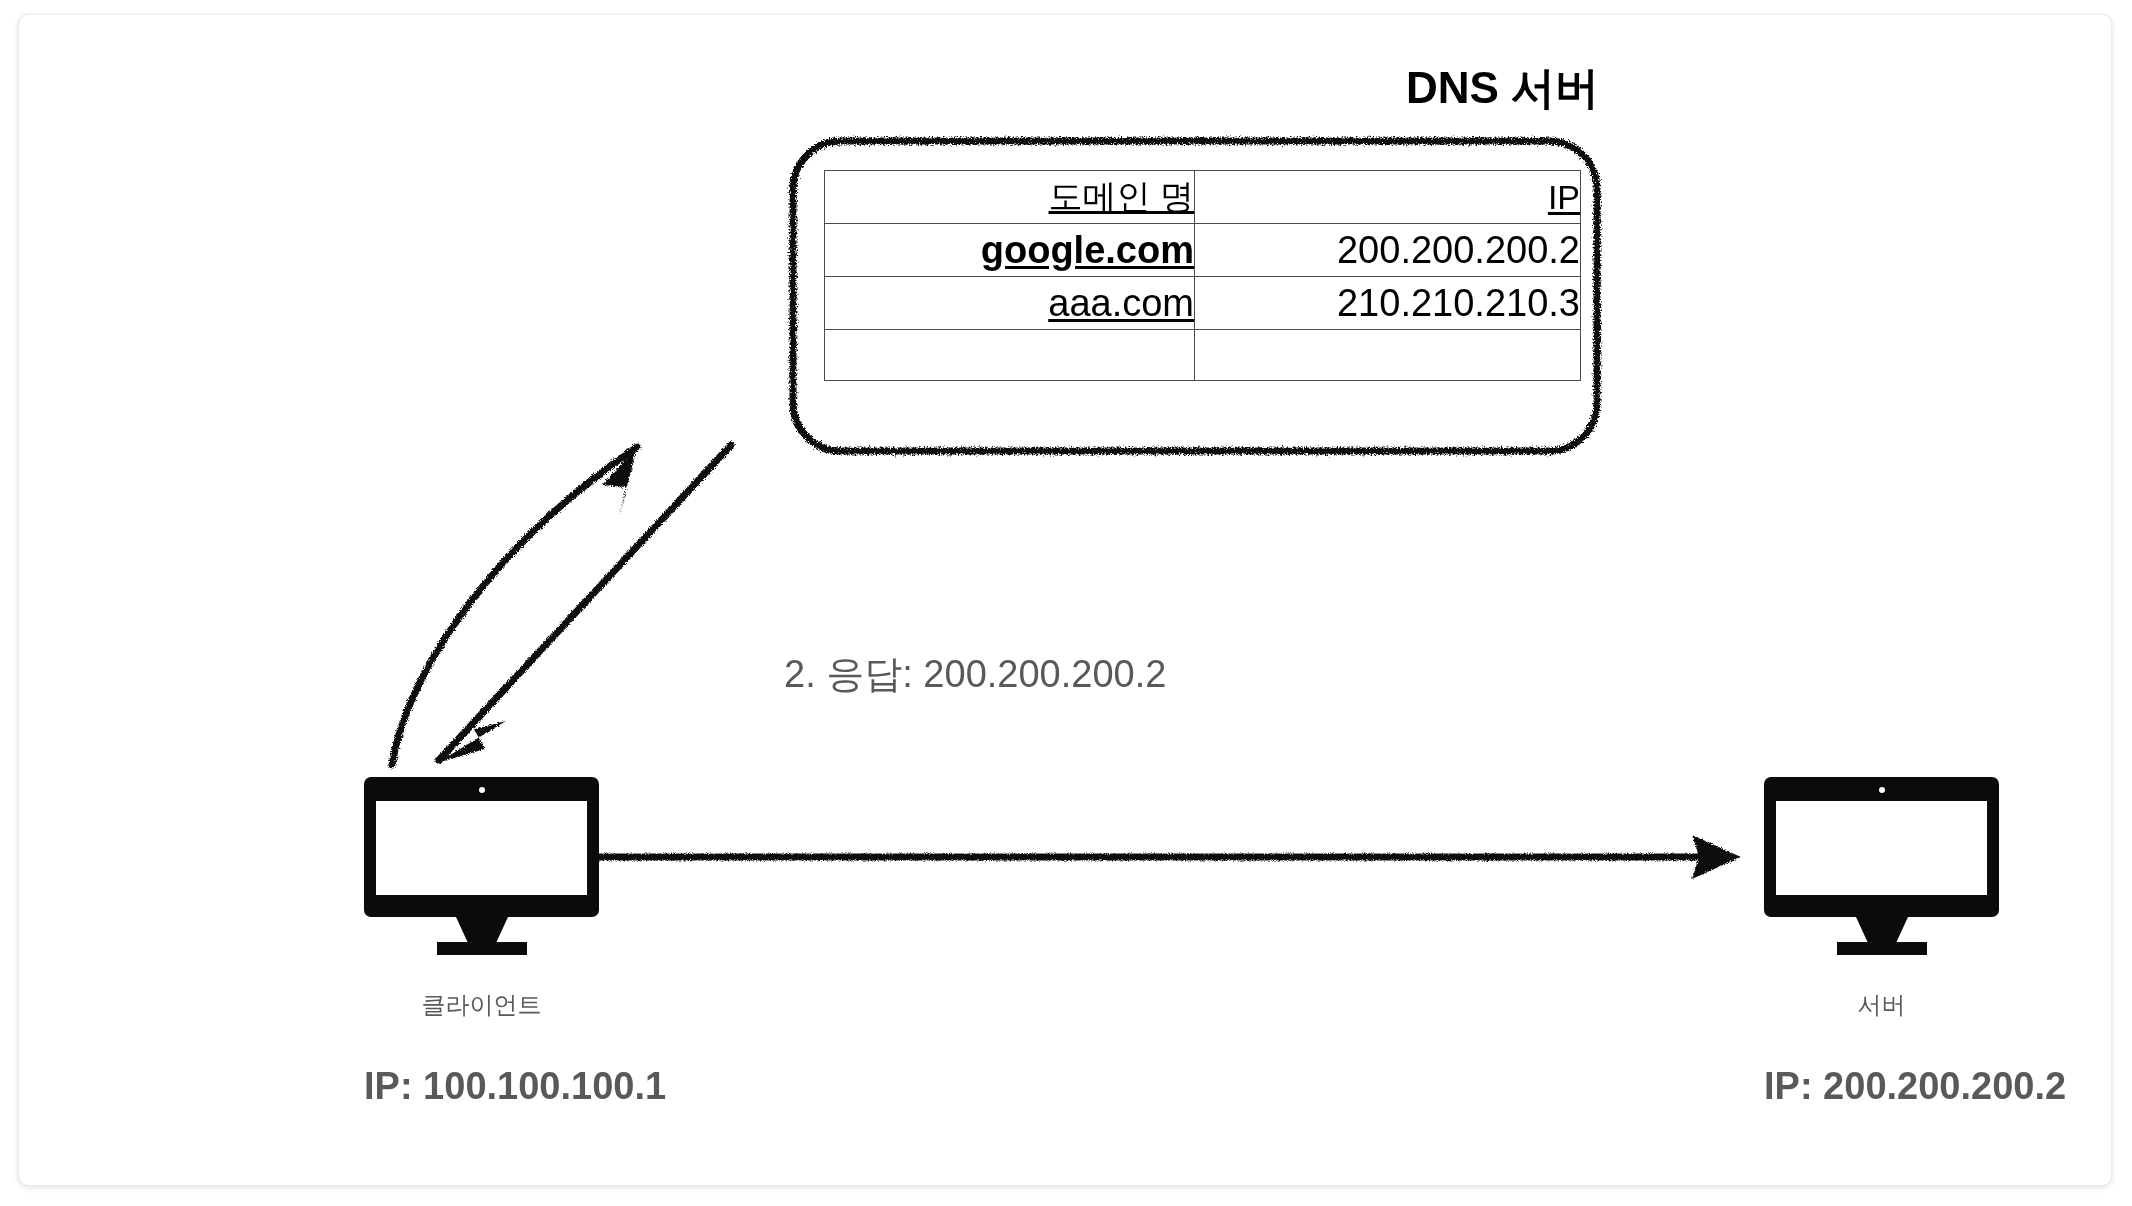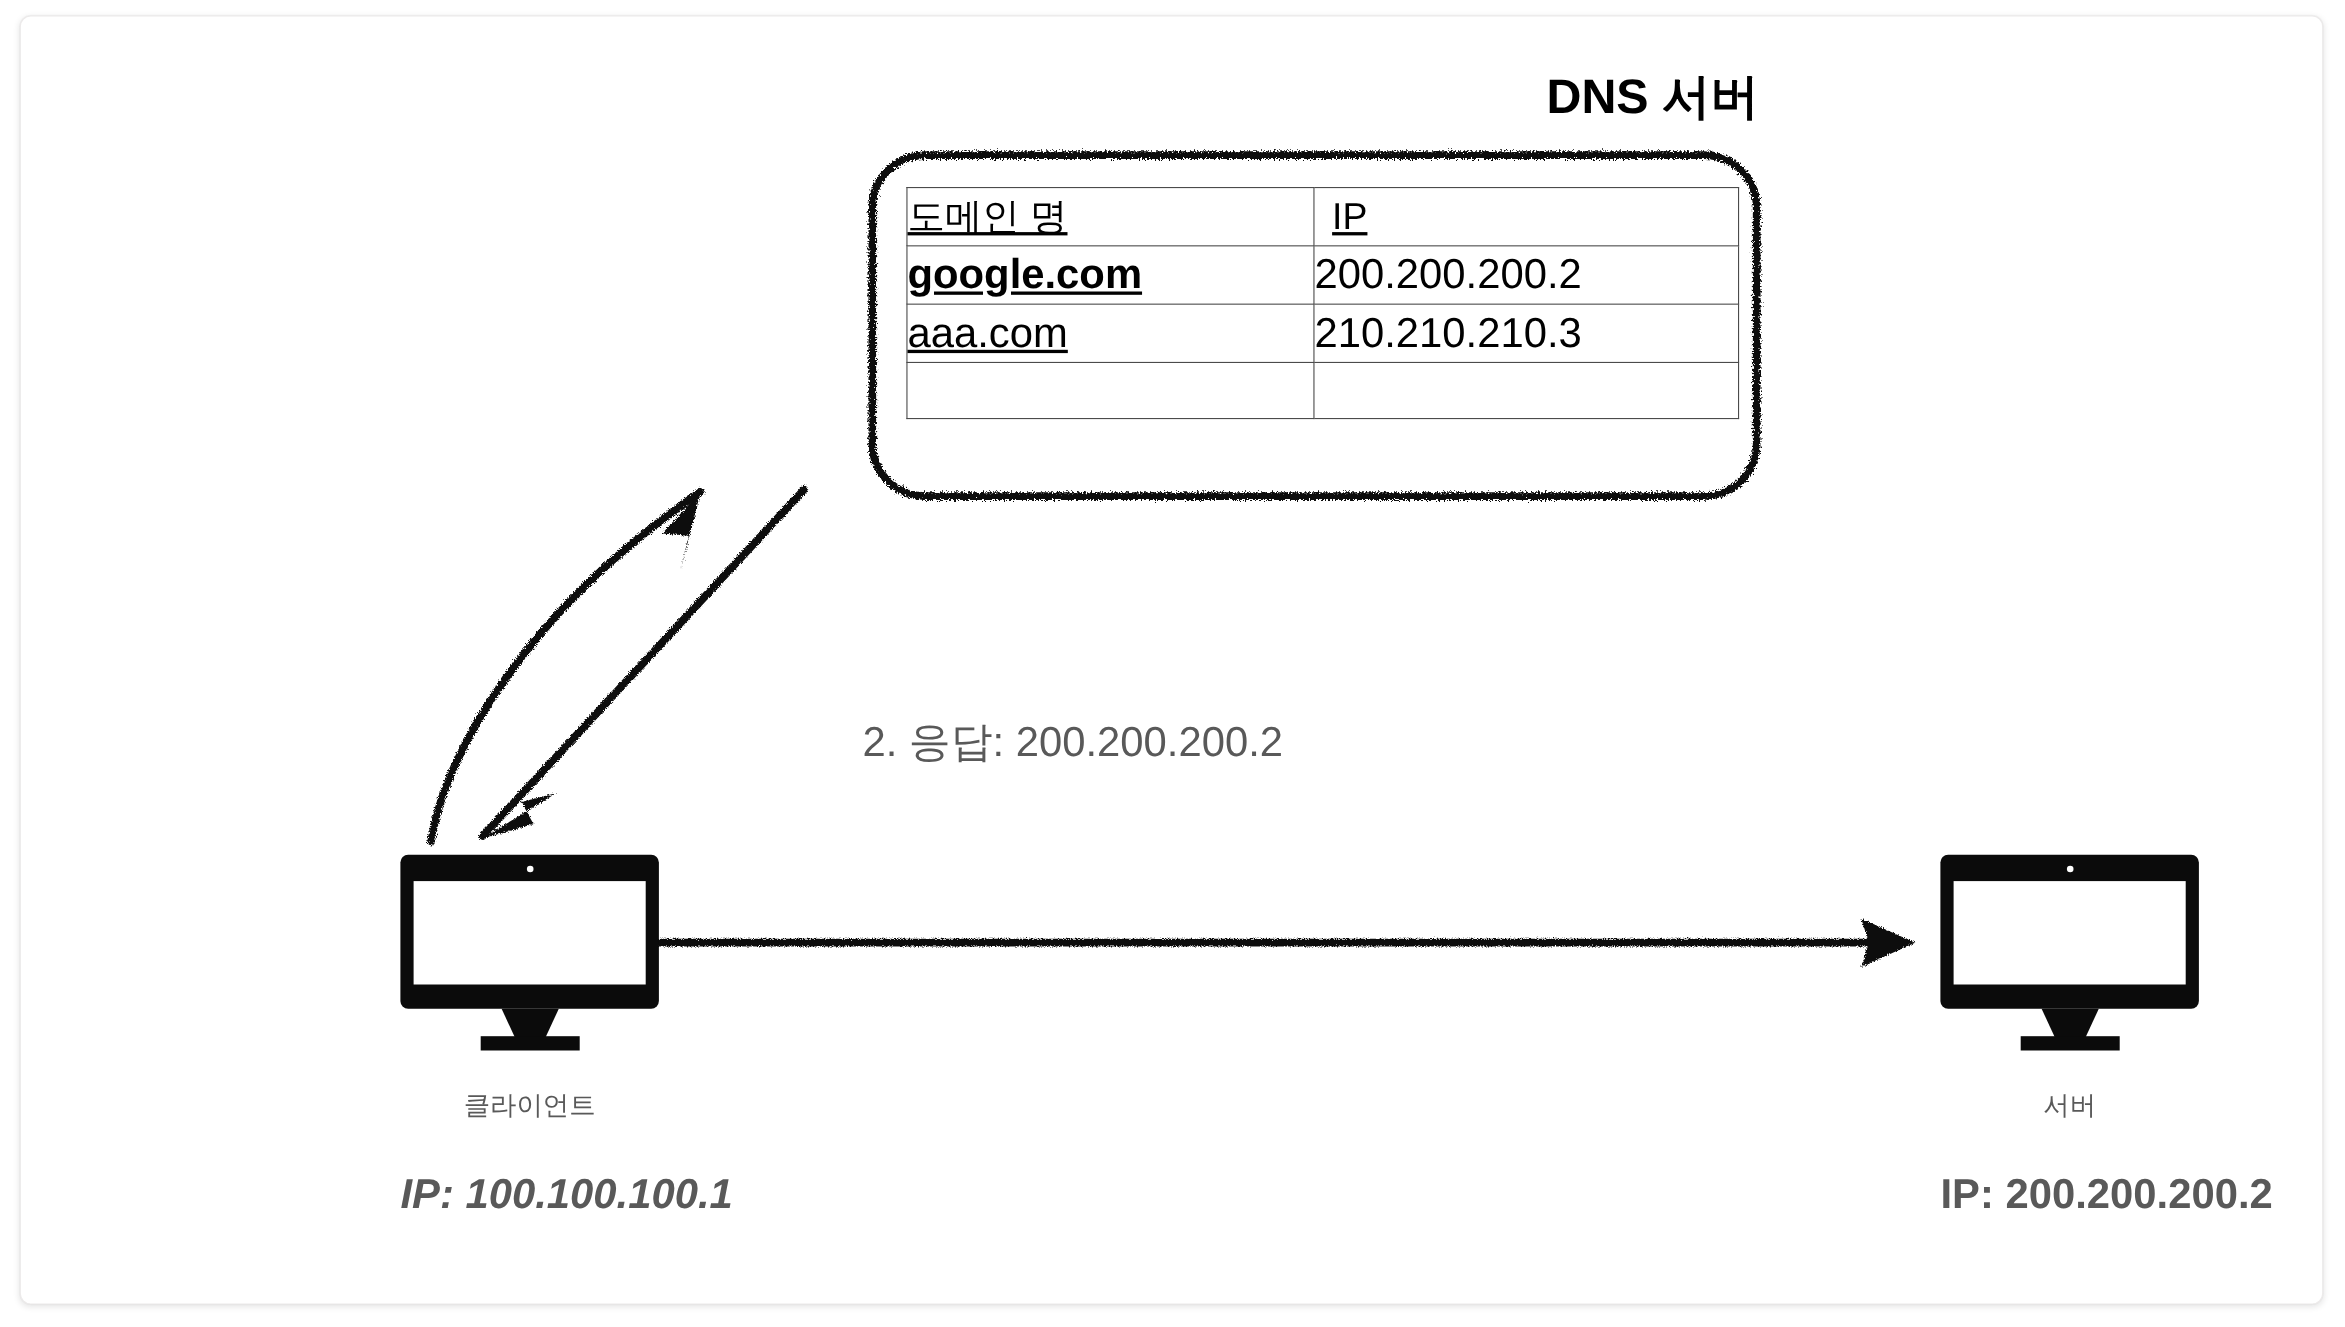--- a/index.html
+++ b/index.html
@@ -69,21 +69,21 @@
     position: absolute;
     left: 805px;
     top: 155px;
     width: 738px;
     border-collapse: collapse;
     table-layout: fixed;
     background: transparent;
   }
   #dns-table td, #dns-table th {
     border: 1.6px solid #4b4b4b;
-    text-align: left;
+    text-align: right;
     vertical-align: middle;
     font-weight: 400;
     color: #000000;
     padding: 0;
   }
   #dns-table .col-domain { width: 369px; }
   #dns-table .col-ip { width: 369px; padding-left: 16px; }
   #dns-table .r-head td { height: 52px; font-size: 34px; }
   #dns-table .r-body td { height: 52px; font-size: 38px; }
   #dns-table .r-empty td { height: 50px; }
@@ -164,21 +164,21 @@
     width: 100%;
     text-align: center;
     font-size: 38px;
     font-weight: 700;
     color: #595959;
     white-space: nowrap;
   }
 
   #node-client { left: 345px; top: 762px; width: 235px; }
   #node-client .node-name { top: 212px; }
-  #node-client .node-ip { top: 288px; font-style: italic; }
+  #node-client .node-ip { top: 288px; }
 
   #node-server { left: 1745px; top: 762px; width: 235px; }
   #node-server .node-name { top: 212px; }
   #node-server .node-ip { top: 288px; }
 </style>
 </head>
 <body>
 
 <div id="root">
   <div id="card">

